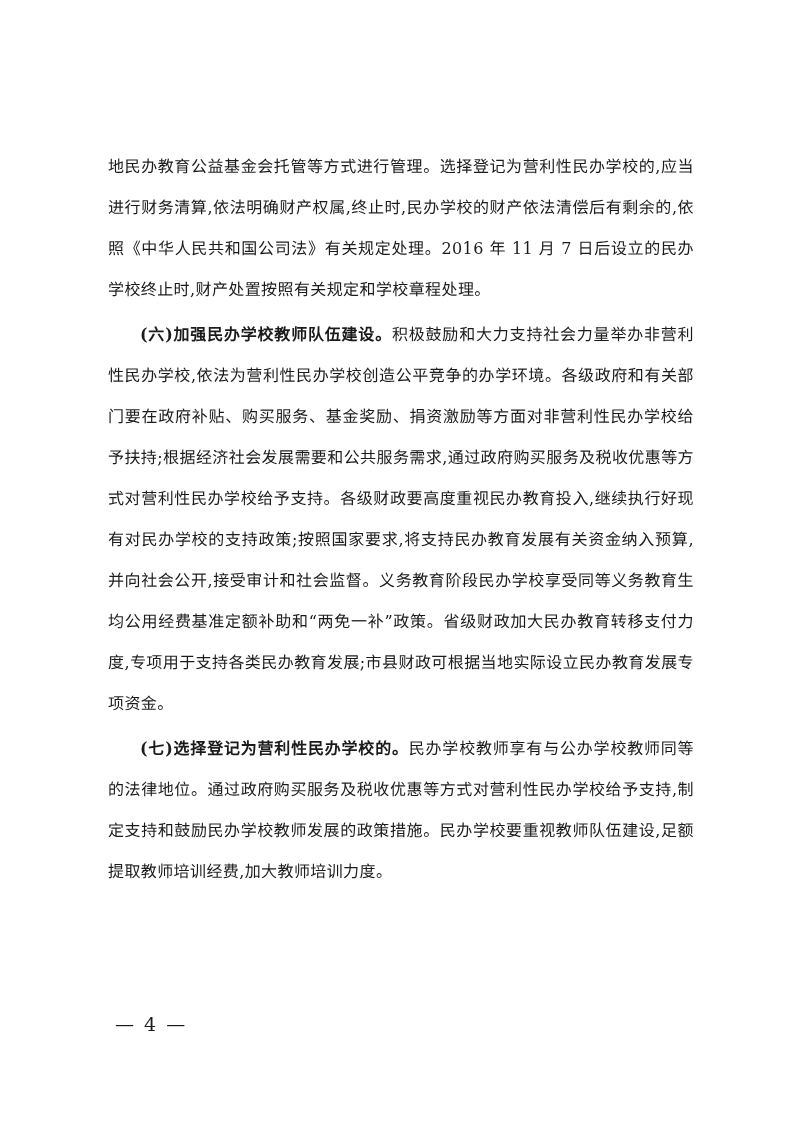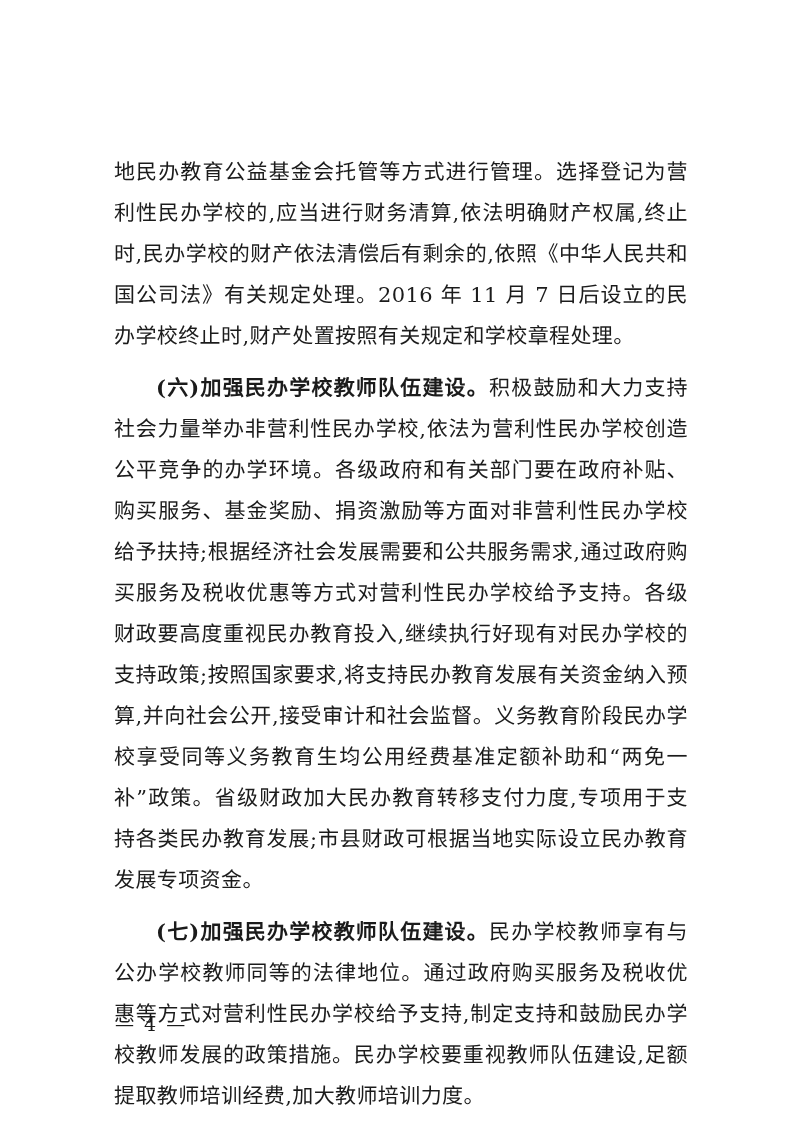--- a/index.html
+++ b/index.html
@@ -17,23 +17,23 @@
     font-family: "DejaVu Serif", "Liberation Serif", serif;
     color: #1b1b1b;
   }
   .text-block {
     position: absolute;
     left: 104px;
     top: 142px;
     width: 594px;
   }
   .para {
-    margin: 10px;
+    margin: 4px;
     padding: 0;
-    font-size: 21px;
+    font-size: 16px;
     line-height: 41px;
     letter-spacing: 0.4px;
     text-align: justify;
     text-justify: inter-ideograph;
     color: #1b1b1b;
   }
   .para.indent {
     text-indent: 2em;
   }
   .para .heading {
@@ -54,19 +54,19 @@
 <body>
 
 <div class="page">
 
   <div class="text-block">
 
     <p class="para"><span>地民办教育公益基金会托管等方式进行管理。选择登记为营利性民办学校的,应当进行财务清算,依法明确财产权属,终止时,民办学校的财产依法清偿后有剩余的,依照《中华人民共和国公司法》有关规定处理。2016 年 11 月 7 日后设立的民办学校终止时,财产处置按照有关规定和学校章程处理。</span></p>
 
     <p class="para indent"><span class="heading">(六)加强民办学校教师队伍建设。</span><span>积极鼓励和大力支持社会力量举办非营利性民办学校,依法为营利性民办学校创造公平竞争的办学环境。各级政府和有关部门要在政府补贴、购买服务、基金奖励、捐资激励等方面对非营利性民办学校给予扶持;根据经济社会发展需要和公共服务需求,通过政府购买服务及税收优惠等方式对营利性民办学校给予支持。各级财政要高度重视民办教育投入,继续执行好现有对民办学校的支持政策;按照国家要求,将支持民办教育发展有关资金纳入预算,并向社会公开,接受审计和社会监督。义务教育阶段民办学校享受同等义务教育生均公用经费基准定额补助和“两免一补”政策。省级财政加大民办教育转移支付力度,专项用于支持各类民办教育发展;市县财政可根据当地实际设立民办教育发展专项资金。</span></p>
 
-    <p class="para indent"><span class="heading">(七)加强民办学校教师队伍建设。</span><span>民办学校教师享有与公办学校教师同等的法律地位。通过政府购买服务及税收优惠等方式对营利性民办学校给予支持,制定支持和鼓励民办学校教师发展的政策措施。民办学校要重视教师队伍建设,足额提取教师培训经费,加大教师培训力度。</span></p>
+    <p class="para indent"><span class="heading">(七)选择登记为营利性民办学校的。</span><span>民办学校教师享有与公办学校教师同等的法律地位。通过政府购买服务及税收优惠等方式对营利性民办学校给予支持,制定支持和鼓励民办学校教师发展的政策措施。民办学校要重视教师队伍建设,足额提取教师培训经费,加大教师培训力度。</span></p>
 
   </div>
 
   <div class="page-footer">— 4 —</div>
 
 </div>
 
 </body></html>

